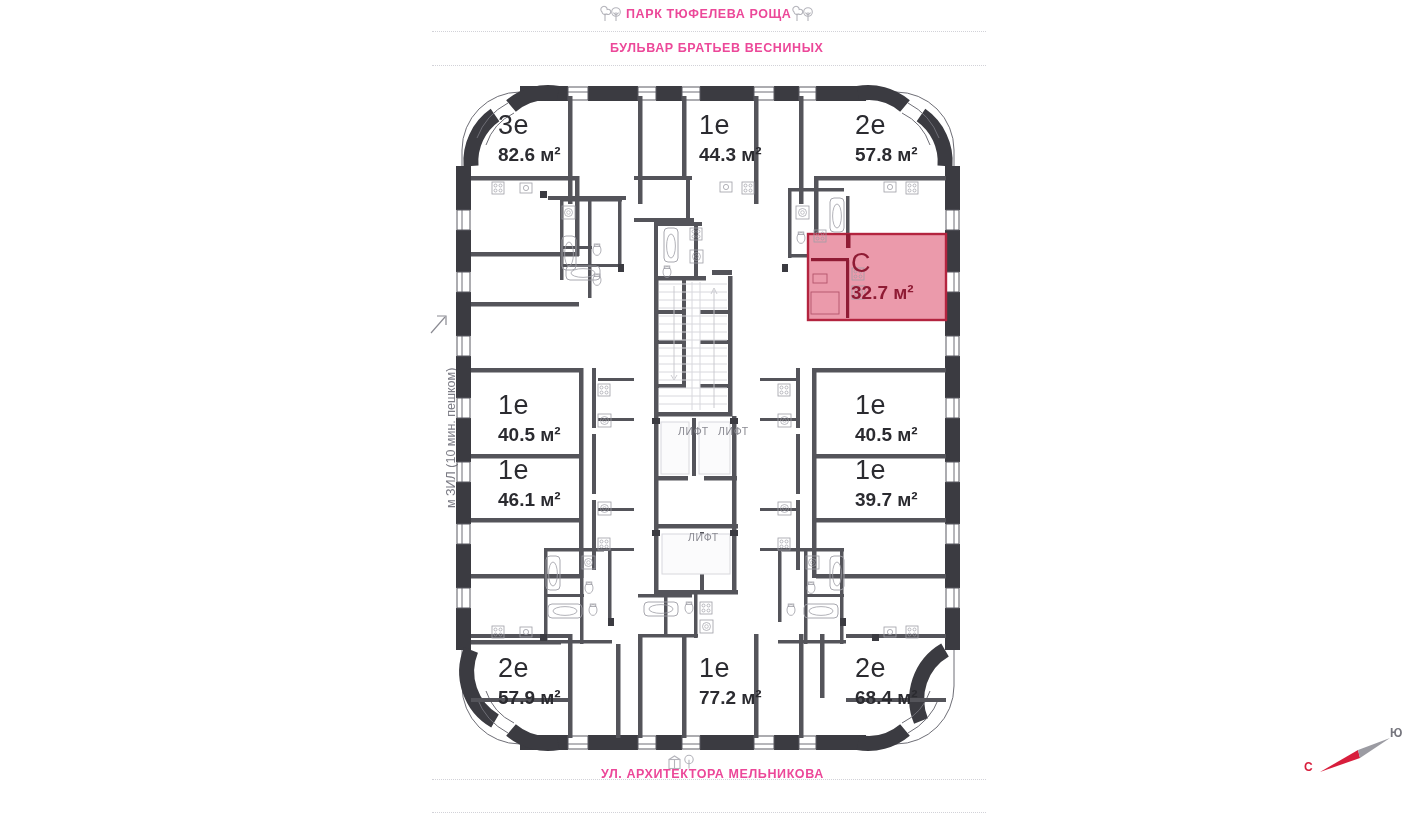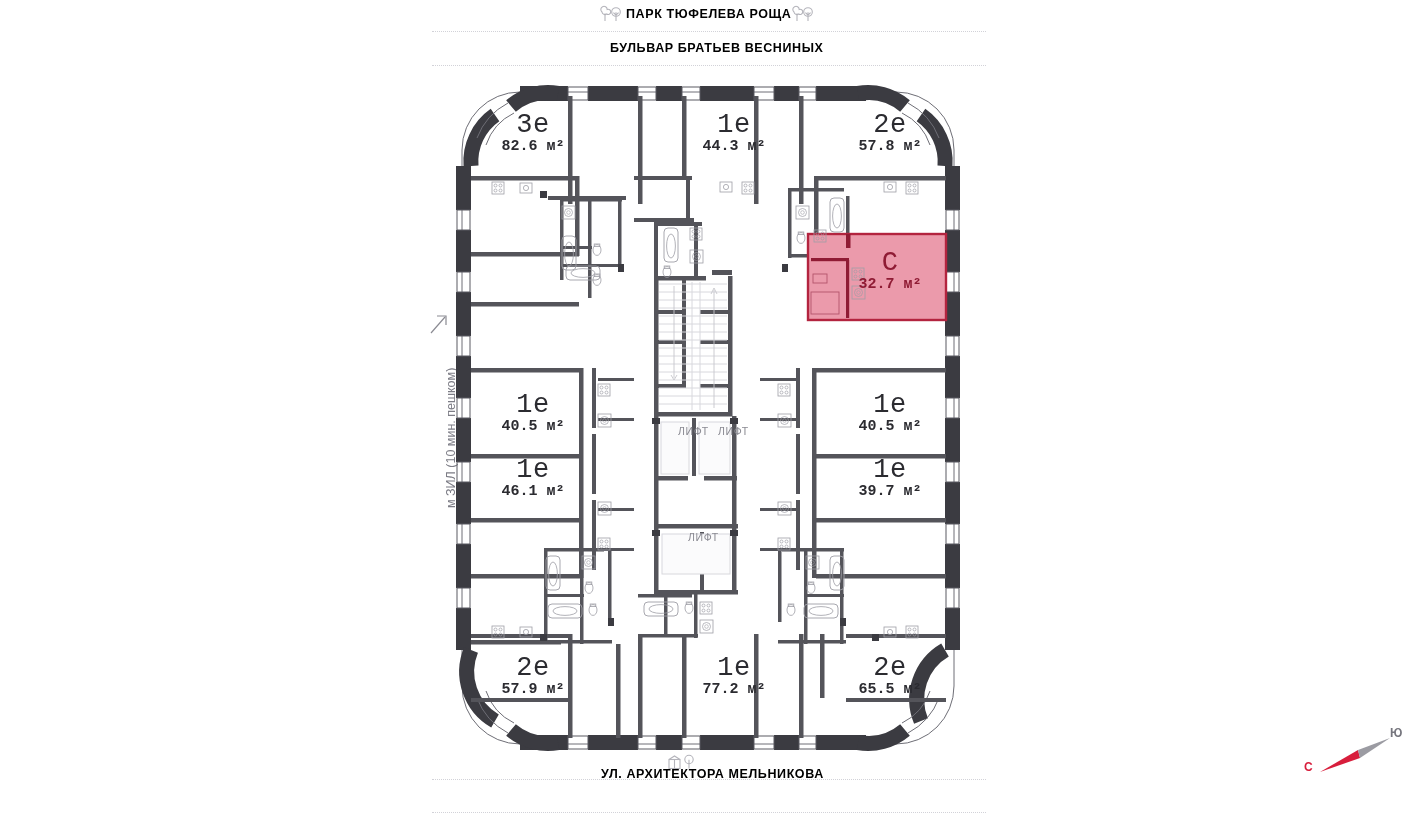--- a/index.html
+++ b/index.html
@@ -3,36 +3,36 @@
 <meta charset="utf-8">
 <style>
   html,body{margin:0;padding:0;background:#ffffff;}
   body{width:1416px;height:814px;position:relative;overflow:hidden;
        font-family:"Liberation Sans","DejaVu Sans",sans-serif;}
 
   .stage{position:absolute;left:0;top:0;width:1416px;height:814px;}
 
   
   .ctx-label{position:absolute;font-size:12.5px;font-weight:700;letter-spacing:.6px;
-             color:#000000;white-space:nowrap;}
+             color:#ec4899;white-space:nowrap;}
   .ctx-dotline{position:absolute;height:0;border-top:1px dotted #d2d2d8;}
 
   .vert-label{position:absolute;font-size:12.5px;font-weight:400;color:#7d7d86;
               white-space:nowrap;transform-origin:0 0;transform:rotate(-90deg);}
 
   
   .compass{position:absolute;}
   .compass-letter{position:absolute;font-size:12px;font-weight:700;color:#d81e3c;}
   .compass-letter.south{color:#d81e3c;}
   .compass-letter.north{color:#76767e;}
 
   
-  .apt{position:absolute;text-align:center;pointer-events:none;font-family:Liberation Mono, monospace;}
+  .apt{position:absolute;text-align:left;pointer-events:none;}
   .apt .code{font-size:27px;font-weight:400;color:#2b2b30;line-height:1;letter-spacing:.5px;}
-  .apt .area{font-size:15px;font-weight:700;color:#2b2b30;line-height:1;}
+  .apt .area{font-size:19px;font-weight:700;color:#2b2b30;line-height:1;margin-top:6px;}
   .apt.sel .code,.apt.sel .area{color:#8f1b34;}
 
   .lift{position:absolute;font-size:10.5px;letter-spacing:.6px;color:#8a8a92;
         }
 
   svg{display:block;}
 </style>
 </head>
 <body>
 
@@ -522,20 +522,20 @@
     <div class="area">57.9 м²</div>
   </div>
 
   <div class="apt" style="left:699px;top:655px;width:70px;">
     <div class="code">1е</div>
     <div class="area">77.2 м²</div>
   </div>
 
   <div class="apt" style="left:855px;top:655px;width:70px;">
     <div class="code">2е</div>
-    <div class="area">65.5 м²</div>
+    <div class="area">68.4 м²</div>
   </div>
 
   <div class="lift" style="left:678px;top:425px;width:32px;">ЛИФТ</div>
   <div class="lift" style="left:718px;top:425px;width:32px;">ЛИФТ</div>
   <div class="lift" style="left:688px;top:531px;width:44px;">ЛИФТ</div>
 
 </div>
 
 </body></html>

